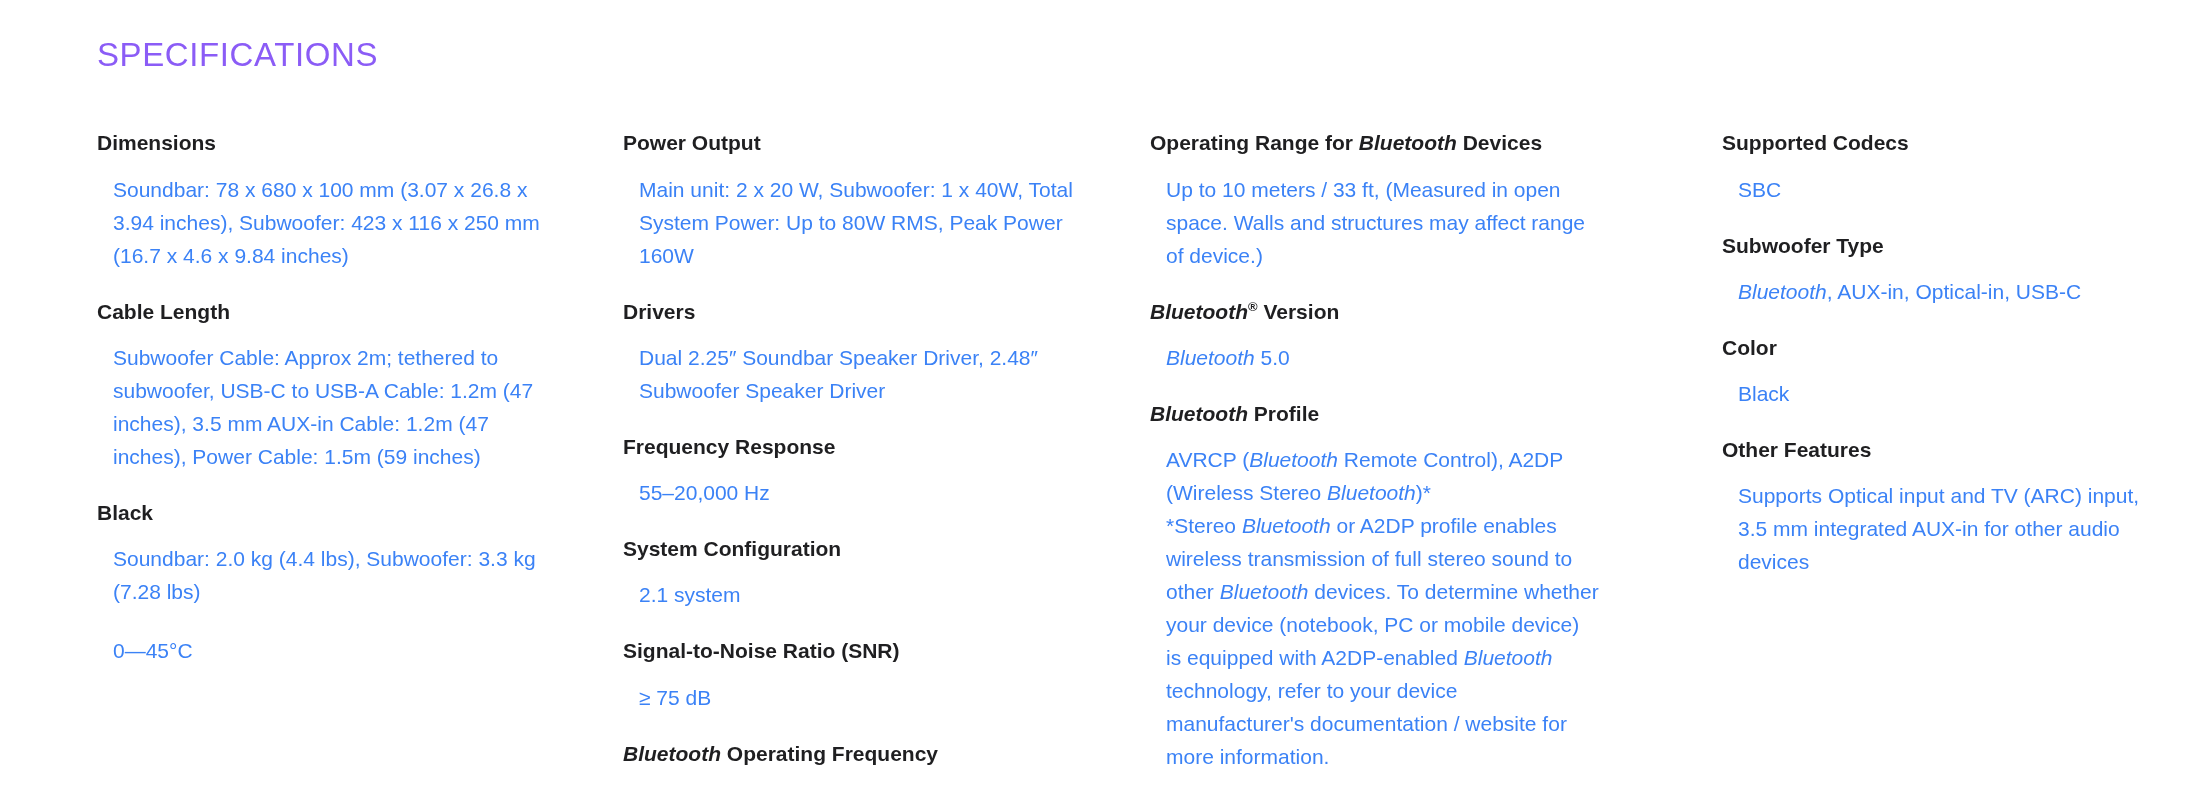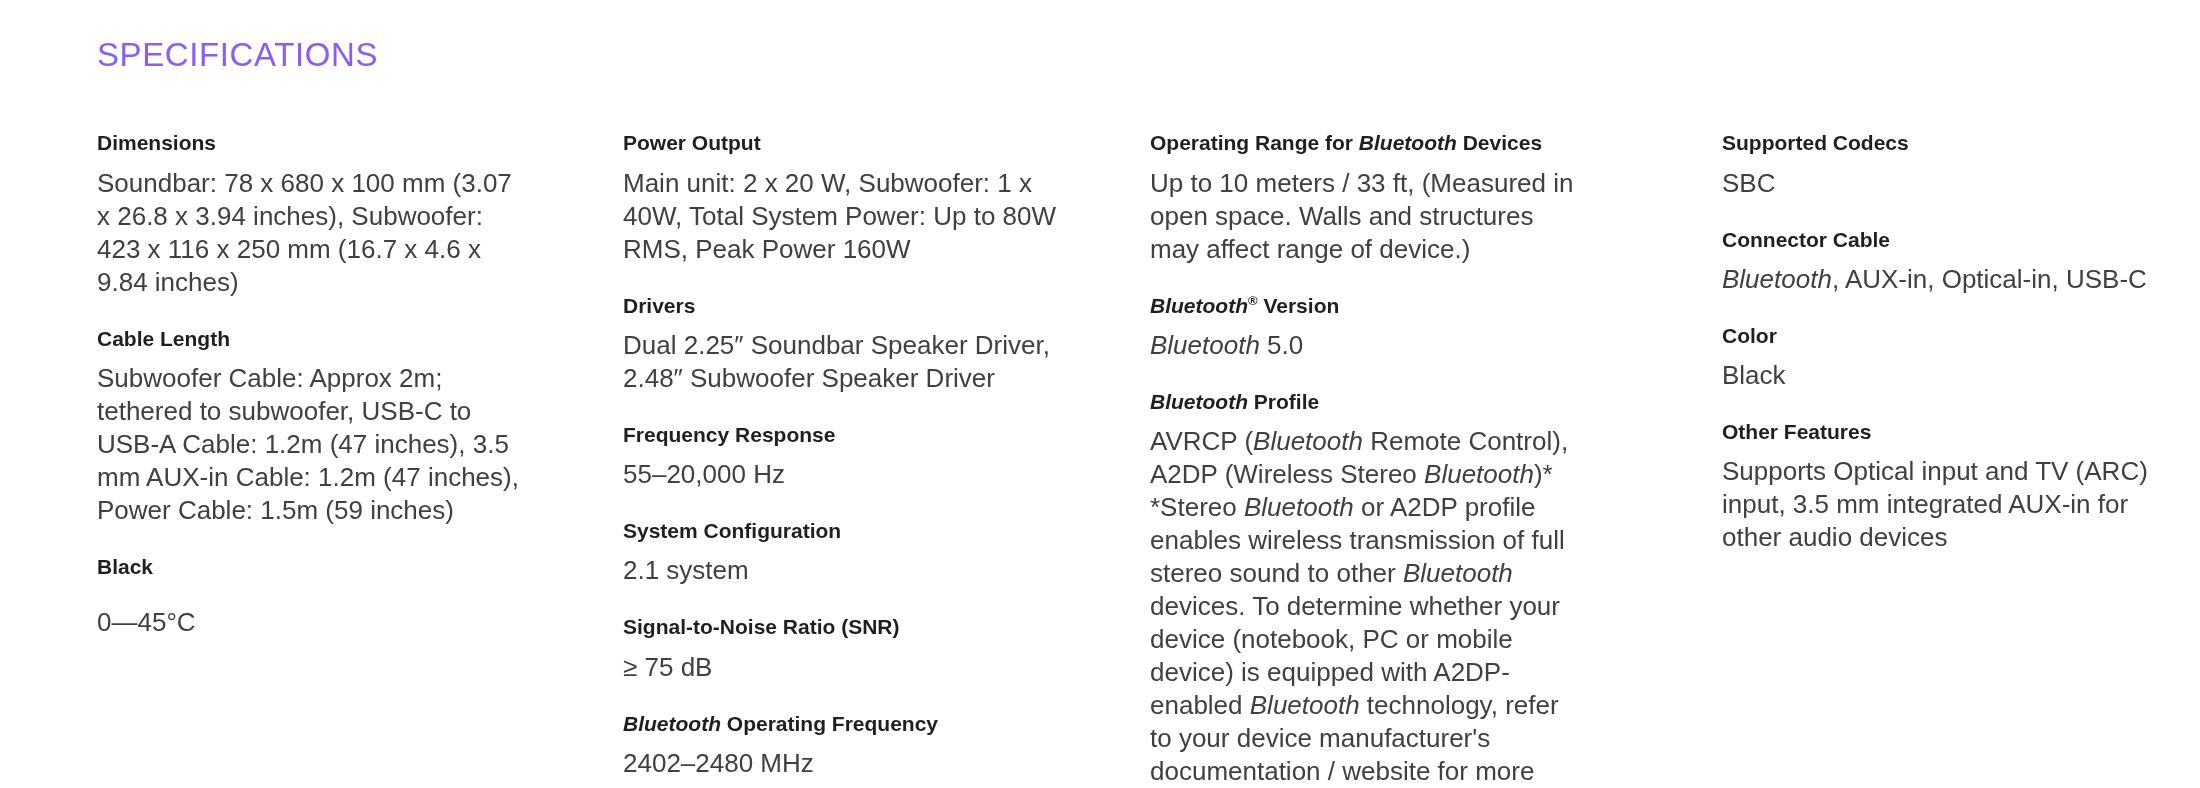--- a/index.html
+++ b/index.html
@@ -33,25 +33,25 @@
   .item { margin: 0 0 26px 0; }
   .term {
     font-size: 21px;
     font-weight: 700;
     color: #1f1f21;
     margin: 16px 0 10px 0;
     line-height: 1.3;
     max-width: 440px;
   }
   .desc {
-    font-size: 26px;
+    font-size: 21px;
     font-weight: 400;
-    color: #404040;
+    color: #3b82f6;
     line-height: 33px;
-    margin: 0;
+    margin: 16px;
     max-width: 434px;
   }
   em { font-style: italic; }
   sup { font-size: 0.62em; vertical-align: super; line-height: 0; }
 </style>
 </head>
 <body>
 
 <div class="page">
   <h1 class="title">SPECIFICATIONS</h1>
@@ -62,20 +62,21 @@
       <div class="item">
         <h3 class="term">Dimensions</h3>
         <p class="desc">Soundbar: 78 x 680 x 100 mm (3.07 x 26.8 x 3.94 inches), Subwoofer: 423 x 116 x 250 mm (16.7 x 4.6 x 9.84 inches)</p>
       </div>
       <div class="item">
         <h3 class="term">Cable Length</h3>
         <p class="desc">Subwoofer Cable: Approx 2m; tethered to subwoofer, USB-C to USB-A Cable: 1.2m (47 inches), 3.5 mm AUX-in Cable: 1.2m (47 inches), Power Cable: 1.5m (59 inches)</p>
       </div>
       <div class="item">
         <h3 class="term">Black</h3>
+        <p class="desc">Soundbar: 2.0 kg (4.4 lbs), Subwoofer: 3.3 kg (7.28 lbs)</p>
       </div>
       <div class="item">
         <p class="desc">0—45°C</p>
       </div>
     </div>
 
     <div class="col">
       <div class="item">
         <h3 class="term">Power Output</h3>
         <p class="desc">Main unit: 2 x 20 W, Subwoofer: 1 x 40W, Total System Power: Up to 80W RMS, Peak Power 160W</p>
@@ -116,21 +117,21 @@
         <p class="desc">AVRCP (<em>Bluetooth</em> Remote Control), A2DP (Wireless Stereo <em>Bluetooth</em>)*<br>*Stereo <em>Bluetooth</em> or A2DP profile enables wireless transmission of full stereo sound to other <em>Bluetooth</em> devices. To determine whether your device (notebook, PC or mobile device) is equipped with A2DP-enabled <em>Bluetooth</em> technology, refer to your device manufacturer's documentation / website for more information.</p>
       </div>
     </div>
 
     <div class="col">
       <div class="item">
         <h3 class="term">Supported Codecs</h3>
         <p class="desc">SBC</p>
       </div>
       <div class="item">
-        <h3 class="term">Connector Cable</h3>
+        <h3 class="term">Subwoofer Type</h3>
         <p class="desc"><em>Bluetooth</em>, AUX-in, Optical-in, USB-C</p>
       </div>
       <div class="item">
         <h3 class="term">Color</h3>
         <p class="desc">Black</p>
       </div>
       <div class="item">
         <h3 class="term">Other Features</h3>
         <p class="desc">Supports Optical input and TV (ARC) input, 3.5 mm integrated AUX-in for other audio devices</p>
       </div>

